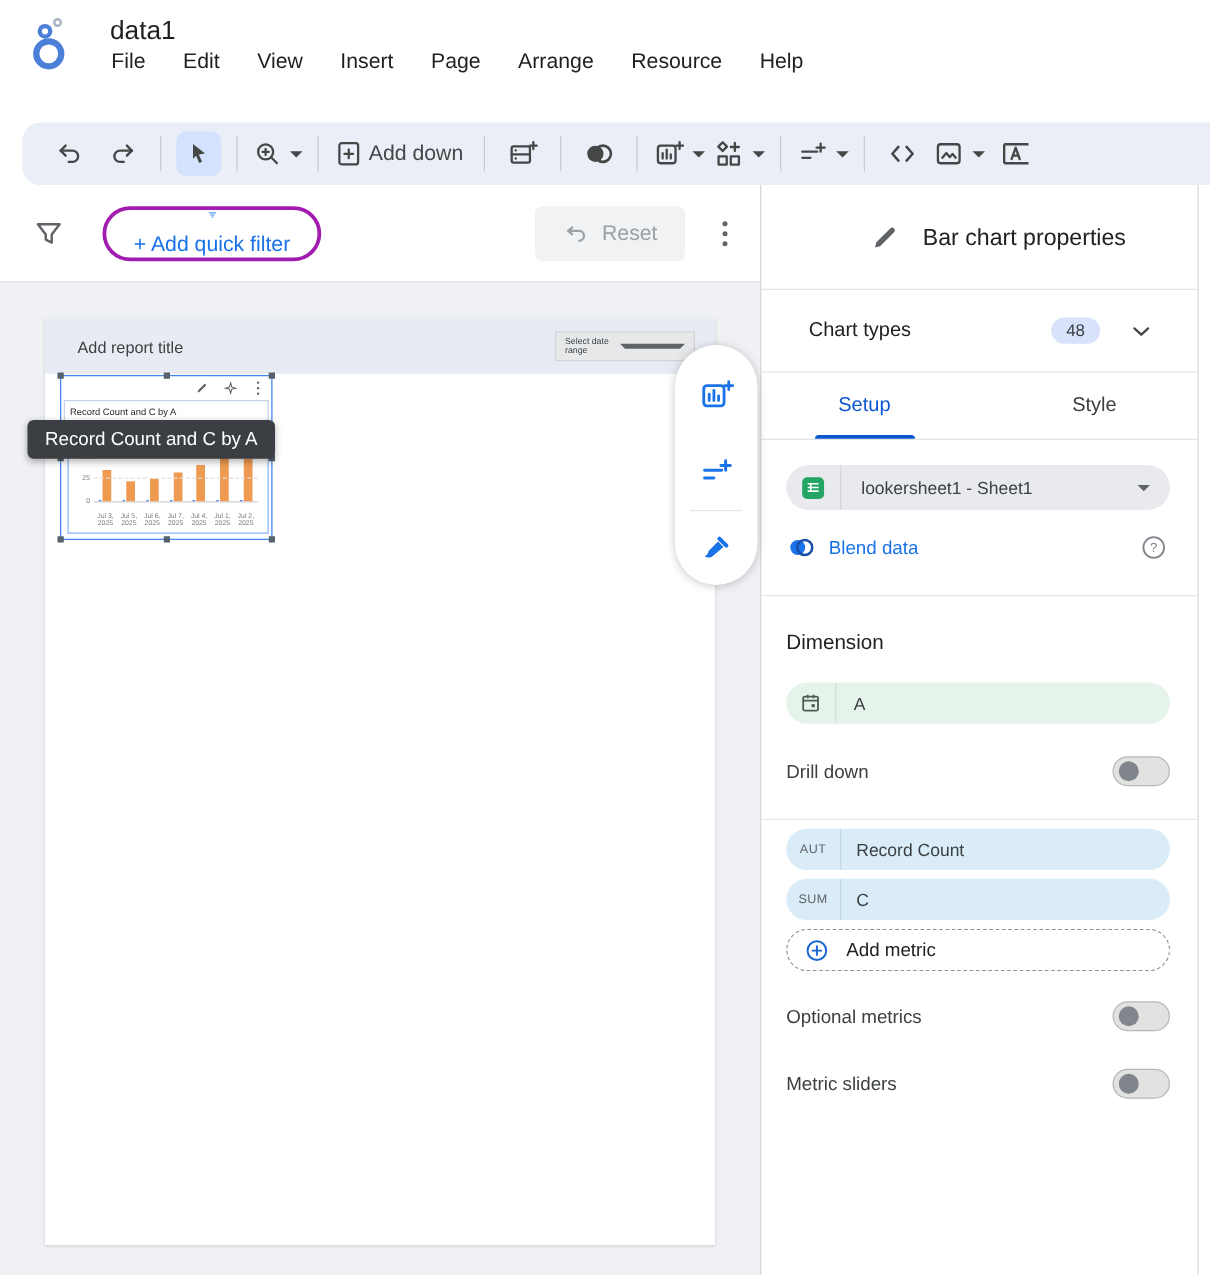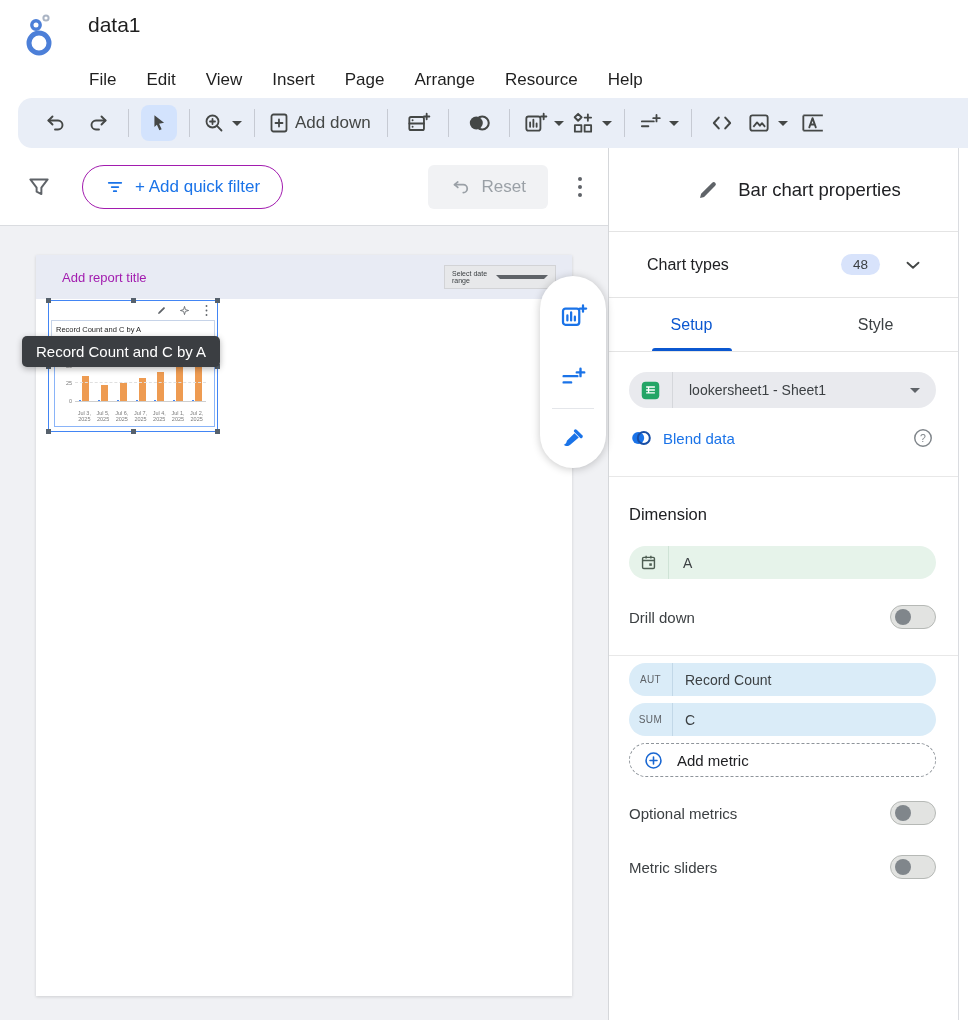--- a/index.html
+++ b/index.html
@@ -5,55 +5,55 @@
   * { margin:0; padding:0; box-sizing:border-box; }
   html,body { width:968px; height:1020px; overflow:hidden; }
   body { font-family:"Liberation Sans","DejaVu Sans",sans-serif; background:#fff; color:#1f1f1f; }
   svg { display:block; }
   .app { width:968px; height:1020px; display:flex; flex-direction:column; }
 
   
   .topbar { height:96px; position:relative; background:#fff; }
   .logo { position:absolute; left:22px; top:13px; }
   .doc-title { position:absolute; left:88px; top:13px; font-size:21px; color:#1f1f1f; }
-  .menubar { position:absolute; left:74px; top:64px; display:flex; }
+  .menubar { position:absolute; left:74px; top:33px; display:flex; }
   .menu-item { font-size:17px; color:#1f1f1f; padding:6px 15px; cursor:default; }
 
   
   .toolbar { height:50px; margin:2px 0 0 18px; background:#e9eef7; border-radius:14px 0 0 14px;
              display:flex; align-items:center; gap:6px; padding-left:20px; overflow:hidden; }
   .tbtn { height:36px; min-width:36px; display:flex; align-items:center; justify-content:center;
           border-radius:8px; gap:4px; flex:0 0 auto; }
   .tbtn.active { background:#d3e3fd; }
   .tdiv { width:1px; height:28px; background:#c6cad3; margin:0 6px; flex:0 0 auto; }
   .tlabel { font-size:17px; color:#444746; padding-right:4px; }
   .caret { width:0; height:0; border-left:5px solid transparent; border-right:5px solid transparent;
            border-top:5px solid #444746; margin-left:2px; }
 
   
   .main { flex:1; display:flex; min-height:0; }
   .left { width:608px; display:flex; flex-direction:column; min-height:0; }
 
   
   .filterbar { height:78px; background:#fff; border-bottom:1px solid #dadce0;
                display:flex; align-items:center; padding:0 18px 0 26px; }
-  .qf-pill { margin-left:30px; height:44px; border:1px solid #a21caf; border-radius:22px;
-             display:flex; align-items:center; gap:10px; padding:0 22px; background:#fff; }
+  .qf-pill { margin-left:30px; height:44px; border:3px solid #a21caf; border-radius:22px;
+             display:flex; align-items:center; gap:10px; padding:0 22px; background:#fff;flex-direction:column; }
   .qf-pill span { font-size:17px; color:#1a73e8; }
   .reset-btn { margin-left:auto; height:44px; background:#f1f2f4; border-radius:6px;
                display:flex; align-items:center; gap:10px; padding:0 22px; }
   .reset-btn span { font-size:17px; color:#9aa0a6; }
   .fb-dots { margin-left:22px; }
 
   
   .canvas { flex:1; background:#f0f1f4; position:relative; min-height:0; }
   .page { position:absolute; left:36px; top:29px; width:536px; height:741px; background:#fff;
           box-shadow:0 1px 3px rgba(0,0,0,.14); }
   .report-header { height:44px; background:#e8ebf4; display:flex; align-items:center; padding:0 16px 0 26px; }
-  .report-title { font-size:13px; color:#a21caf; }
+  .report-title { font-size:13px; color:#404040; }
   .date-range { margin-left:auto; width:112px; height:24px; background:#e7e8ea; border:1px solid #d2d3d6;
                 display:flex; align-items:center; padding:0 7px; }
   .date-range span { font-size:7px; color:#3c4043; flex:1; }
   .dr-caret { width:0; height:0; border-left:4px solid transparent; border-right:4px solid transparent;
               border-top:4px solid #5f6368; }
 
   
   .widget { position:absolute; left:12px; top:45px; width:170px; height:132px;
             border:1px solid #4285f4; background:#fff; }
   .wtools { position:absolute; top:3px; right:6px; display:flex; gap:12px; align-items:center; }

